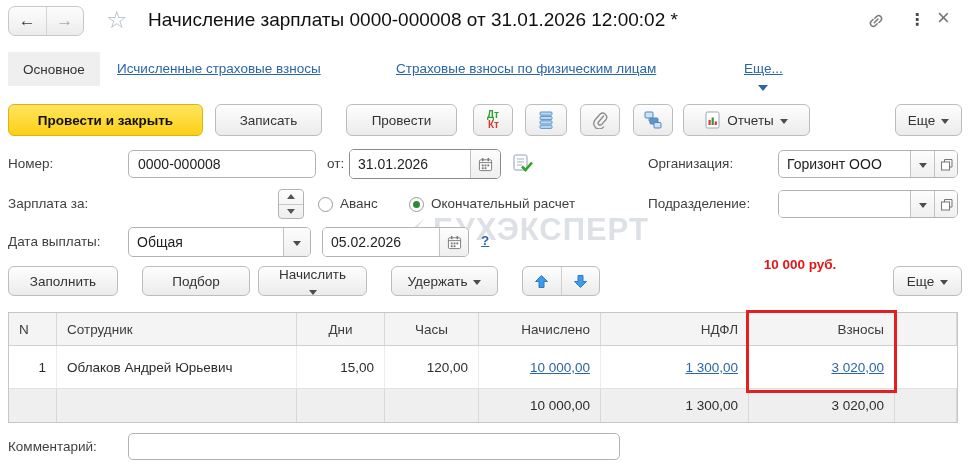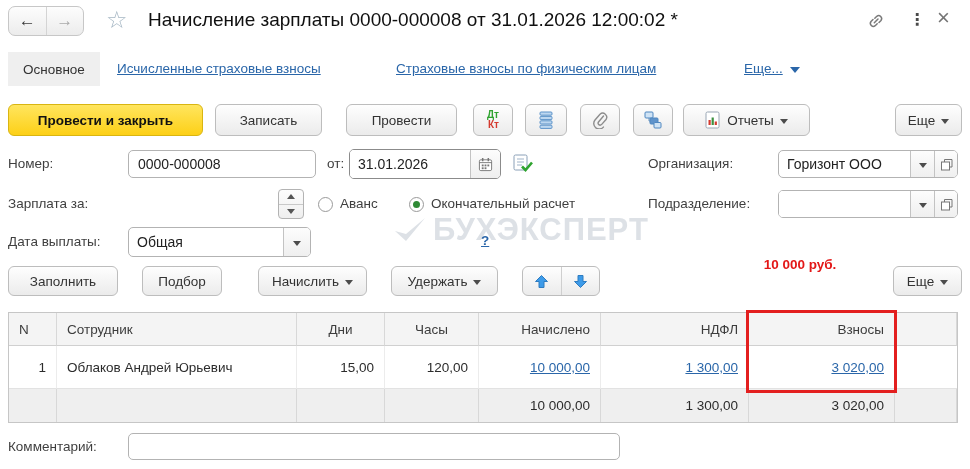--- a/index.html
+++ b/index.html
@@ -97,21 +97,21 @@
     </svg>
   </span>
   <span class="topicon" style="left:909px;top:10px;font-size:16px;color:#4a4a4a;font-weight:bold;">⋮</span>
   <span class="topicon" style="left:937px;top:5px;font-size:22px;color:#757575;">×</span>
 
   <div class="tab-chip">
     <span>Основное</span>
   </div>
   <span class="link" style="position:absolute;left:117px;top:61px;">Исчисленные страховые взносы</span>
   <span class="link" style="position:absolute;left:396px;top:61px;">Страховые взносы по физическим лицам</span>
-  <span style="position:absolute;left:744px;top:61px;display:flex;align-items:center;gap:7px;">
+  <span style="position:absolute;left:744px;top:61px;display:flex;align-items:center;gap:7px;flex-direction:column;">
     <span class="link">Еще...</span>
     <span class="caret caret-blue"></span>
   </span>
 
   <button class="btn btn-yellow" style="left:8px;top:104px;width:195px;">
     <span>Провести и закрыть</span>
   </button>
   <button class="btn" style="left:215px;top:104px;width:107px;">
     <span>Записать</span>
   </button>
@@ -239,29 +239,47 @@
     </span>
   </div>
 
   <span class="lbl" style="left:8px;top:234px;">Дата выплаты:</span>
   <div class="group" style="left:128px;top:227px;width:183px;height:30px;">
     <span class="val">Общая</span>
     <span class="gbtn" style="width:26px;">
         <span class="caret"></span>
       </span>
   </div>
+  <div class="group" style="left:322px;top:227px;width:147px;height:30px;">
+    <input value="05.02.2026" style="">
+    <span class="gbtn" style="width:28px;">
+      <svg width="15" height="15" viewBox="0 0 16 16">
+        <rect x="1.5" y="3" width="13" height="11.5" rx="1.5" fill="#fff" stroke="#777"></rect>
+        <line x1="1.5" y1="6" x2="14.5" y2="6" stroke="#777"></line>
+        <line x1="5" y1="1" x2="5" y2="4.5" stroke="#777" stroke-width="1.6"></line>
+        <line x1="11" y1="1" x2="11" y2="4.5" stroke="#777" stroke-width="1.6"></line>
+        <g fill="#777">
+            <rect x="4" y="8" width="2" height="2"></rect>
+            <rect x="7" y="8" width="2" height="2"></rect>
+            <rect x="10" y="8" width="2" height="2"></rect>
+        <rect x="4" y="11" width="2" height="2"></rect>
+            <rect x="7" y="11" width="2" height="2"></rect>
+          </g>
+      </svg>
+    </span>
+  </div>
   <span style="position:absolute;left:481px;top:233px;font-weight:bold;" class="link">?</span>
 
   <button class="btn small" style="left:8px;top:266px;width:110px;">
     <span>Заполнить</span>
   </button>
-  <button class="btn small" style="left:142px;top:266px;width:80px;justify-content:center;">
+  <button class="btn small" style="left:142px;top:266px;width:108px;justify-content:center;">
     <span>Подбор</span>
   </button>
-  <button class="btn small" style="left:258px;top:266px;width:109px;">
+  <button class="btn small" style="left:258px;top:266px;width:109px;flex-direction:column;">
     <span>Начислить</span>
     <span class="caret"></span>
   </button>
   <button class="btn small" style="left:391px;top:266px;width:107px;">
     <span>Удержать</span>
     <span class="caret"></span>
   </button>
   <div style="position:absolute;left:522px;top:266px;width:78px;height:30px;display:flex;border:1px solid #bdbdbd;border-radius:6px;overflow:hidden;box-sizing:border-box;background:linear-gradient(#fefefe,#ebebeb);">
     <span style="flex:1;display:flex;align-items:center;justify-content:center;border-right:1px solid #cfcfcf;cursor:pointer;">
       <svg width="15" height="15">

